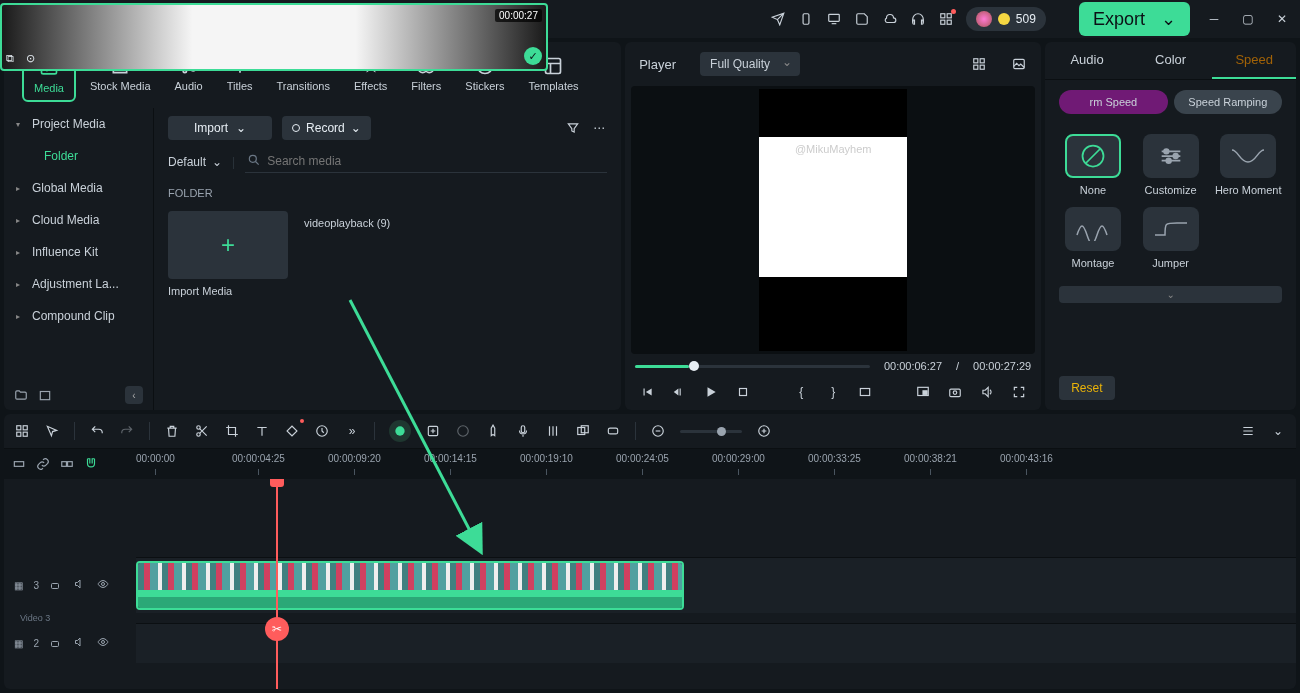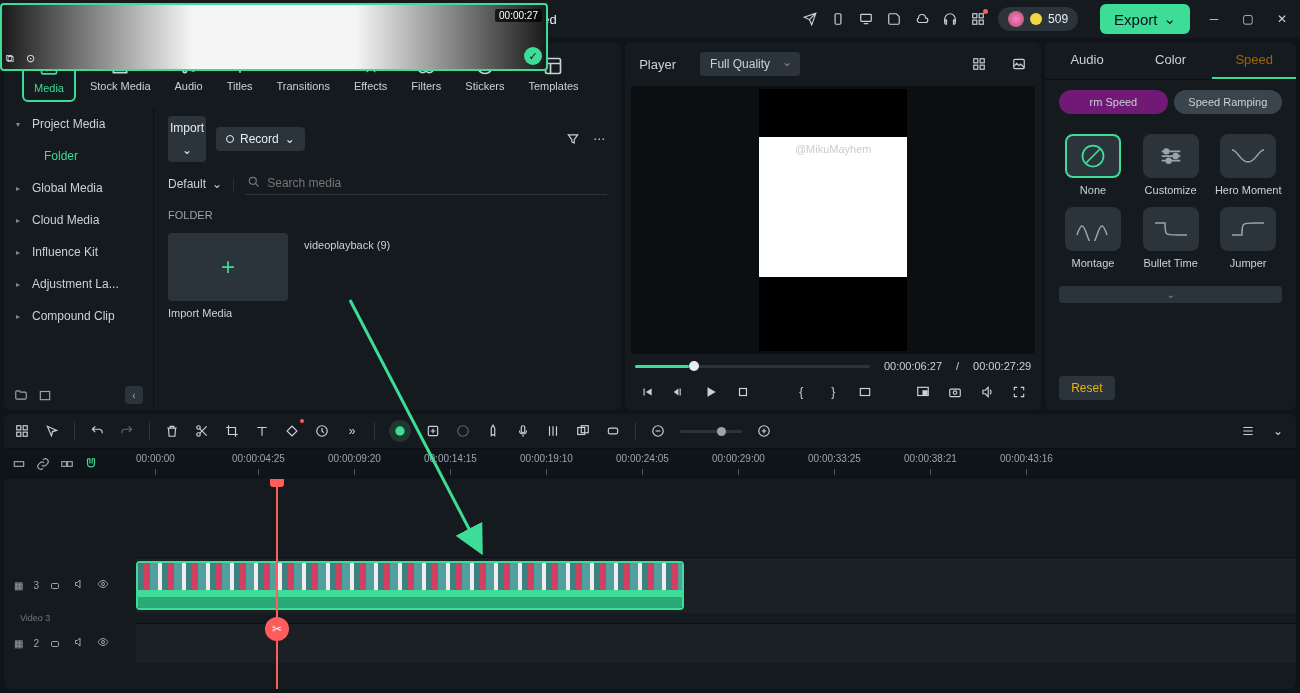--- a/index.html
+++ b/index.html
@@ -10,21 +10,21 @@
 .logo { width: 16px; height: 16px; color: #3ddc97; }
 .app-name { font-size: 13px; color: #e6edf3; margin-right: 18px; }
 .menu-items { display: flex; gap: 22px; }
 .menu-item { font-size: 13px; color: #e6edf3; cursor: pointer; }
 .doc-title { flex: 1; text-align: center; font-size: 13px; color: #e6edf3; margin-left: -130px; }
 .title-icons { display: flex; gap: 12px; align-items: center; }
 .title-icon { width: 16px; height: 16px; color: #c9d1d9; cursor: pointer; display: flex; align-items: center; justify-content: center; }
 .user-chip { background: #2b333b; border-radius: 14px; padding: 4px 10px; display: flex; align-items: center; gap: 6px; color: #e6edf3; font-size: 12px; }
 .avatar { width: 16px; height: 16px; border-radius: 50%; background: radial-gradient(#ff7ad5,#a55); }
 .coin { width: 12px; height: 12px; border-radius: 50%; background: #f5d742; }
-.export-btn { background: #3ddc97; color: #0b1015; border: none; border-radius: 6px; padding: 6px 14px; font-size: 15px; font-weight: 500; display: flex; align-items: center; gap: 6px; cursor: pointer; margin-left: 10px; }
+.export-btn { background: #3ddc97; color: #0b1015; border: none; border-radius: 6px; padding: 6px 14px; font-size: 18px; font-weight: 500; display: flex; align-items: center; gap: 16px; cursor: pointer; margin-left: 21px; }
 .win-controls { display: flex; margin-left: 10px; gap: 18px; }
 .win-btn { width: 16px; height: 16px; color: #c9d1d9; cursor: pointer; display: flex; justify-content: center; align-items: center; }
 
 
 .main-row { display: flex; height: 376px; }
 .media-pane { width: 630px; background: #151a1f; display: flex; flex-direction: column; border-radius: 6px; margin: 4px; }
 .preview-pane { flex: 1; background: #151a1f; margin: 4px 4px 4px 0; border-radius: 6px; display: flex; flex-direction: column; position: relative; }
 .speed-pane { width: 256px; background: #151a1f; margin: 4px 4px 4px 0; border-radius: 6px; display: flex; flex-direction: column; }
 
 
@@ -37,21 +37,21 @@
 .media-body { display: flex; flex: 1; }
 .media-sidebar { width: 150px; border-right: 1px solid #0b0f12; position: relative; }
 .side-item { padding: 9px 14px 9px 28px; font-size: 12px; color: #c9d1d9; cursor: pointer; position: relative; }
 .side-item .tri { position: absolute; left: 12px; top: 12px; color: #888; font-size: 8px; }
 .side-item.folder { color: #3ddc97; padding-left: 40px; }
 .side-bottom { position: absolute; bottom: 6px; left: 10px; right: 10px; display: flex; gap: 10px; align-items: center; }
 .side-collapse { width: 18px; height: 18px; background: #2b333b; border-radius: 4px; color: #aaa; display: flex; align-items: center; justify-content: center; margin-left: auto; font-size: 10px; }
 
 .media-content { flex: 1; padding: 8px 14px; }
 .import-row { display: flex; gap: 10px; align-items: center; margin-bottom: 10px; }
-.import-btn { background: #2b333b; border-radius: 4px; padding: 5px 2px; font-size: 12px; color: #e6edf3; display: flex; align-items: center; gap: 8px; flex-direction: column; }
+.import-btn { background: #2b333b; border-radius: 4px; padding: 5px 26px; font-size: 12px; color: #e6edf3; display: flex; align-items: center; gap: 8px; }
 .record-btn { background: #2b333b; border-radius: 4px; padding: 5px 10px; font-size: 12px; color: #e6edf3; display: flex; align-items: center; gap: 6px; }
 .rec-dot { width: 8px; height: 8px; border-radius: 50%; border: 1px solid #e6edf3; }
 .import-spacer { flex: 1; }
 
 .default-row { display: flex; gap: 10px; align-items: center; margin-bottom: 14px; }
 .default-chip { font-size: 12px; color: #c9d1d9; display: flex; align-items: center; gap: 6px; }
 .search-wrap { flex: 1; border-bottom: 1px solid #2b333b; padding: 4px 4px 4px 22px; color: #6b7785; font-size: 12px; position: relative; }
 .search-wrap .mag { position: absolute; left: 2px; top: 3px; width: 14px; height: 14px; color: #6b7785; }
 .search-input { background: transparent; border: none; color: #c9d1d9; font-size: 12px; width: 100%; outline: none; }
 
@@ -520,28 +520,20 @@
           <div class="preset-box">
             <svg width="36" height="24" viewBox="0 0 36 24" fill="none" stroke="currentColor" stroke-width="1.5">
               <path d="M2 18c4-12 6-12 10 0s6 12 10 0 6-12 10 0"></path>
             </svg>
           </div>
           <div class="preset-label">Montage</div>
         </div>
       <div class="preset">
           <div class="preset-box">
             <svg width="36" height="24" viewBox="0 0 36 24" fill="none" stroke="currentColor" stroke-width="1.5">
-              <path d="M2 6h10c0 12 0 12 12 12h10"></path>
-            </svg>
-          </div>
-          <div class="preset-label">Bullet Time</div>
-        </div>
-      <div class="preset">
-          <div class="preset-box">
-            <svg width="36" height="24" viewBox="0 0 36 24" fill="none" stroke="currentColor" stroke-width="1.5">
               <path d="M2 18h10c0-12 0-12 12-12h10"></path>
             </svg>
           </div>
           <div class="preset-label">Jumper</div>
         </div>
     </div>
     <div class="dropdown-row">⌄</div>
     <div style="flex:1"></div>
     <div class="reset-btn">Reset</div>
   </div>

